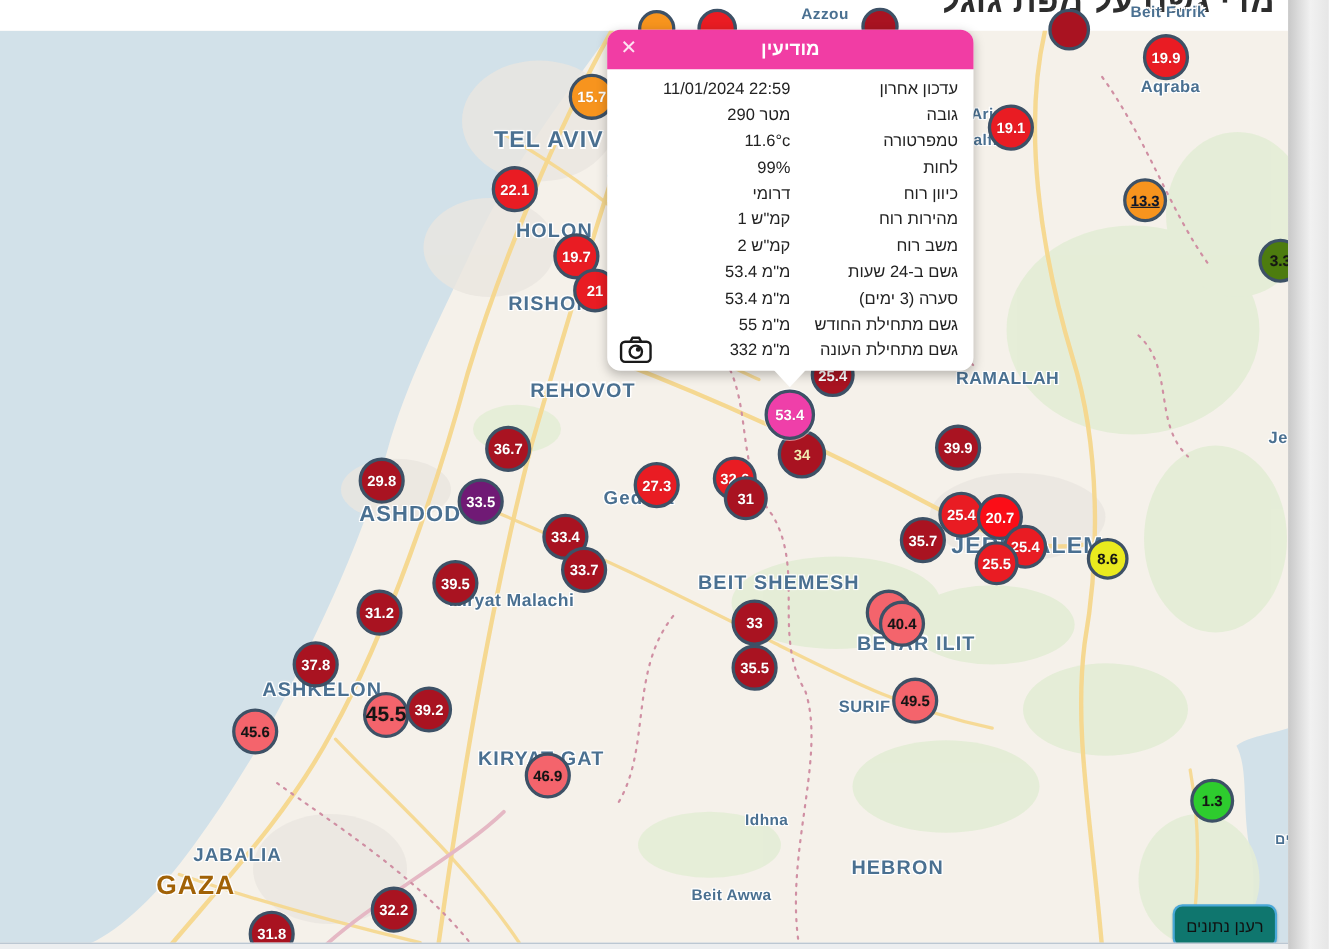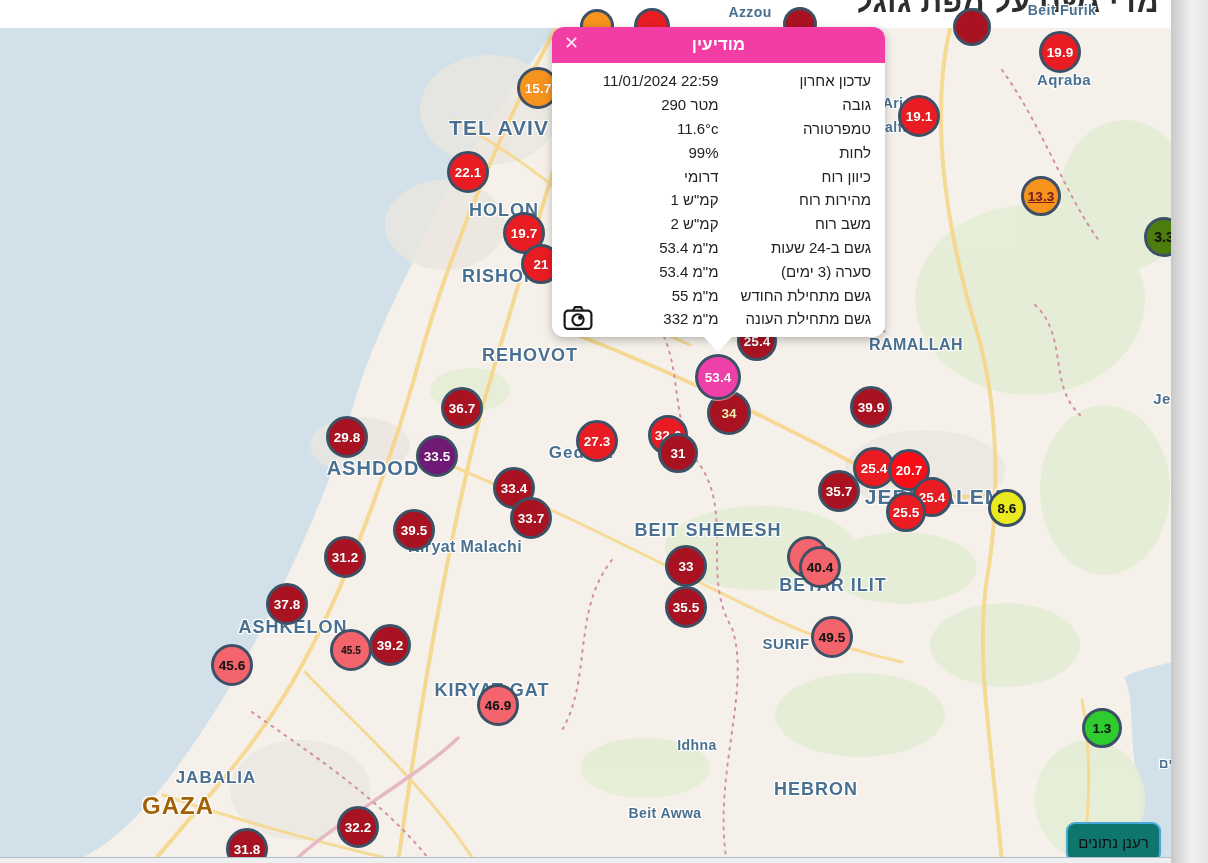--- a/index.html
+++ b/index.html
@@ -155,42 +155,42 @@
       <div class="marker" style="left: 441px; top: 387px; width: 42px; height: 42px; font-size: 13.5px; background: rgb(169, 19, 33); border-color: rgb(61, 81, 102);">36.7</div>
       <div class="marker" style="left: 326px; top: 416px; width: 42px; height: 42px; font-size: 13.5px; background: rgb(169, 19, 33); border-color: rgb(61, 81, 102);">29.8</div>
       <div class="marker" style="left: 416px; top: 435px; width: 42px; height: 42px; font-size: 13.5px; background: #701a75; border-color: rgb(61, 81, 102);">33.5</div>
       <div class="marker" style="left: 576px; top: 420px; width: 42px; height: 42px; font-size: 13.5px; background: rgb(233, 28, 35); border-color: rgb(61, 81, 102);">27.3</div>
       <div class="marker" style="left: 493px; top: 467px; width: 42px; height: 42px; font-size: 13.5px; background: rgb(169, 19, 33); border-color: rgb(61, 81, 102);">33.4</div>
       <div class="marker" style="left: 510px; top: 497px; width: 42px; height: 42px; font-size: 13.5px; background: rgb(169, 19, 33); border-color: rgb(61, 81, 102);">33.7</div>
       <div class="marker" style="left: 393px; top: 509px; width: 42px; height: 42px; font-size: 13.5px; background: rgb(169, 19, 33); border-color: rgb(61, 81, 102);">39.5</div>
       <div class="marker" style="left: 324px; top: 536px; width: 42px; height: 42px; font-size: 13.5px; background: rgb(169, 19, 33); border-color: rgb(61, 81, 102);">31.2</div>
       <div class="marker" style="left: 266px; top: 583px; width: 42px; height: 42px; font-size: 13.5px; background: rgb(169, 19, 33); border-color: rgb(61, 81, 102);">37.8</div>
       <div class="marker" style="left: 369px; top: 624px; width: 42px; height: 42px; font-size: 13.5px; background: rgb(169, 19, 33); border-color: rgb(61, 81, 102);">39.2</div>
-      <div class="marker" style="left: 330px; top: 629px; width: 42px; height: 42px; font-size: 10px; background: rgb(244, 100, 108); border-color: rgb(61, 81, 102); color: rgb(21, 21, 21);">45.5</div>
+      <div class="marker" style="left: 330px; top: 629px; width: 42px; height: 42px; font-size: 19px; background: rgb(244, 100, 108); border-color: rgb(61, 81, 102); color: rgb(21, 21, 21);">45.5</div>
       <div class="marker" style="left: 211px; top: 644px; width: 42px; height: 42px; font-size: 13.5px; background: rgb(244, 100, 108); border-color: rgb(61, 81, 102); color: rgb(21, 21, 21);">45.6</div>
       <div class="marker" style="left: 477px; top: 684px; width: 42px; height: 42px; font-size: 13.5px; background: rgb(244, 100, 108); border-color: rgb(61, 81, 102); color: rgb(21, 21, 21);">46.9</div>
       <div class="marker" style="left: 337px; top: 806px; width: 42px; height: 42px; font-size: 13.5px; background: rgb(169, 19, 33); border-color: rgb(61, 81, 102);">32.2</div>
       <div class="marker" style="left: 226px; top: 828px; width: 42px; height: 42px; font-size: 13.5px; background: rgb(169, 19, 33); border-color: rgb(61, 81, 102);">31.8</div>
       <div class="marker" style="left: 648px; top: 415px; width: 40px; height: 40px; font-size: 13.5px; background: rgb(233, 28, 35); border-color: rgb(61, 81, 102);">32.6</div>
       <div class="marker" style="left: 658px; top: 433px; width: 40px; height: 40px; font-size: 13.5px; background: rgb(169, 19, 33); border-color: rgb(61, 81, 102);">31</div>
       <div class="marker" style="left: 707px; top: 391px; width: 44px; height: 44px; font-size: 13.5px; background: rgb(169, 19, 33); border-color: rgb(61, 81, 102); color: rgb(243, 233, 175);">34</div>
       <div class="marker" style="left: 665px; top: 545px; width: 42px; height: 42px; font-size: 13.5px; background: rgb(169, 19, 33); border-color: rgb(61, 81, 102);">33</div>
       <div class="marker" style="left: 665px; top: 586px; width: 42px; height: 42px; font-size: 13.5px; background: rgb(169, 19, 33); border-color: rgb(61, 81, 102);">35.5</div>
       <div class="marker" style="left: 787px; top: 536px; width: 42px; height: 42px; font-size: 13.5px; background: rgb(244, 100, 108); border-color: rgb(61, 81, 102); color: rgb(21, 21, 21);"></div>
       <div class="marker" style="left: 799px; top: 546px; width: 42px; height: 42px; font-size: 13.5px; background: rgb(244, 100, 108); border-color: rgb(61, 81, 102); color: rgb(21, 21, 21);">40.4</div>
       <div class="marker" style="left: 811px; top: 616px; width: 42px; height: 42px; font-size: 13.5px; background: rgb(244, 100, 108); border-color: rgb(61, 81, 102); color: rgb(21, 21, 21);">49.5</div>
       <div class="marker" style="left: 818px; top: 470px; width: 42px; height: 42px; font-size: 13.5px; background: rgb(169, 19, 33); border-color: rgb(61, 81, 102);">35.7</div>
       <div class="marker" style="left: 853px; top: 447px; width: 42px; height: 42px; font-size: 13.5px; background: rgb(233, 28, 35); border-color: rgb(61, 81, 102);">25.4</div>
       <div class="marker" style="left: 888px; top: 449px; width: 42px; height: 42px; font-size: 13.5px; background: rgb(251, 13, 23); border-color: rgb(61, 81, 102);">20.7</div>
       <div class="marker" style="left: 912px; top: 477px; width: 40px; height: 40px; font-size: 13.5px; background: rgb(233, 28, 35); border-color: rgb(61, 81, 102);">25.4</div>
       <div class="marker" style="left: 886px; top: 492px; width: 40px; height: 40px; font-size: 13.5px; background: rgb(233, 28, 35); border-color: rgb(61, 81, 102);">25.5</div>
       <div class="marker" style="left: 850px; top: 386px; width: 42px; height: 42px; font-size: 13.5px; background: rgb(169, 19, 33); border-color: rgb(61, 81, 102);">39.9</div>
       <div class="marker" style="left: 988px; top: 489px; width: 38px; height: 38px; font-size: 13.5px; background: rgb(234, 234, 30); border-color: rgb(61, 81, 102); color: rgb(21, 21, 21);">8.6</div>
       <div class="marker" style="left: 898px; top: 95px; width: 42px; height: 42px; font-size: 13.5px; background: rgb(233, 28, 35); border-color: rgb(61, 81, 102);">19.1</div>
-      <div class="marker" style="left: 1021px; top: 176px; width: 40px; height: 40px; font-size: 13.5px; background: rgb(247, 148, 30); border-color: rgb(61, 81, 102); color: #7f1d1d; text-decoration: underline;">13.3</div>
+      <div class="marker" style="left: 1021px; top: 162px; width: 40px; height: 40px; font-size: 13.5px; background: rgb(247, 148, 30); border-color: rgb(61, 81, 102); color: #0f172a; text-decoration: underline;">13.3</div>
       <div class="marker" style="left: 1039px; top: 31px; width: 42px; height: 42px; font-size: 13.5px; background: rgb(233, 28, 35); border-color: rgb(61, 81, 102);">19.9</div>
       <div class="marker" style="left: 1144px; top: 217px; width: 40px; height: 40px; font-size: 14px; background: #4d7c0f; border-color: rgb(61, 81, 102); color: rgb(21, 21, 21);">3.3</div>
       <div class="marker" style="left: 1082px; top: 708px; width: 40px; height: 40px; font-size: 13.5px; background: rgb(46, 204, 46); border-color: rgb(61, 81, 102); color: rgb(21, 21, 21);">1.3</div>
       <div class="marker" style="left: 737px; top: 321px; width: 40px; height: 40px; font-size: 13.5px; background: rgb(169, 19, 33); border-color: rgb(61, 81, 102);">25.4</div>
       <div class="marker sel" style="left: 695px; top: 354px; width: 46px; height: 46px; font-size: 13.5px; background: rgb(239, 63, 169); border-color: rgb(61, 81, 102);">53.4</div>
     </div>
 </div>
 
 <div class="toplayer">
     <div class="clabel" style="left: 1062px; top: 10px; font-size: 14px; color: rgb(74, 112, 145); letter-spacing: 0.4px;">Beit Furik</div>

